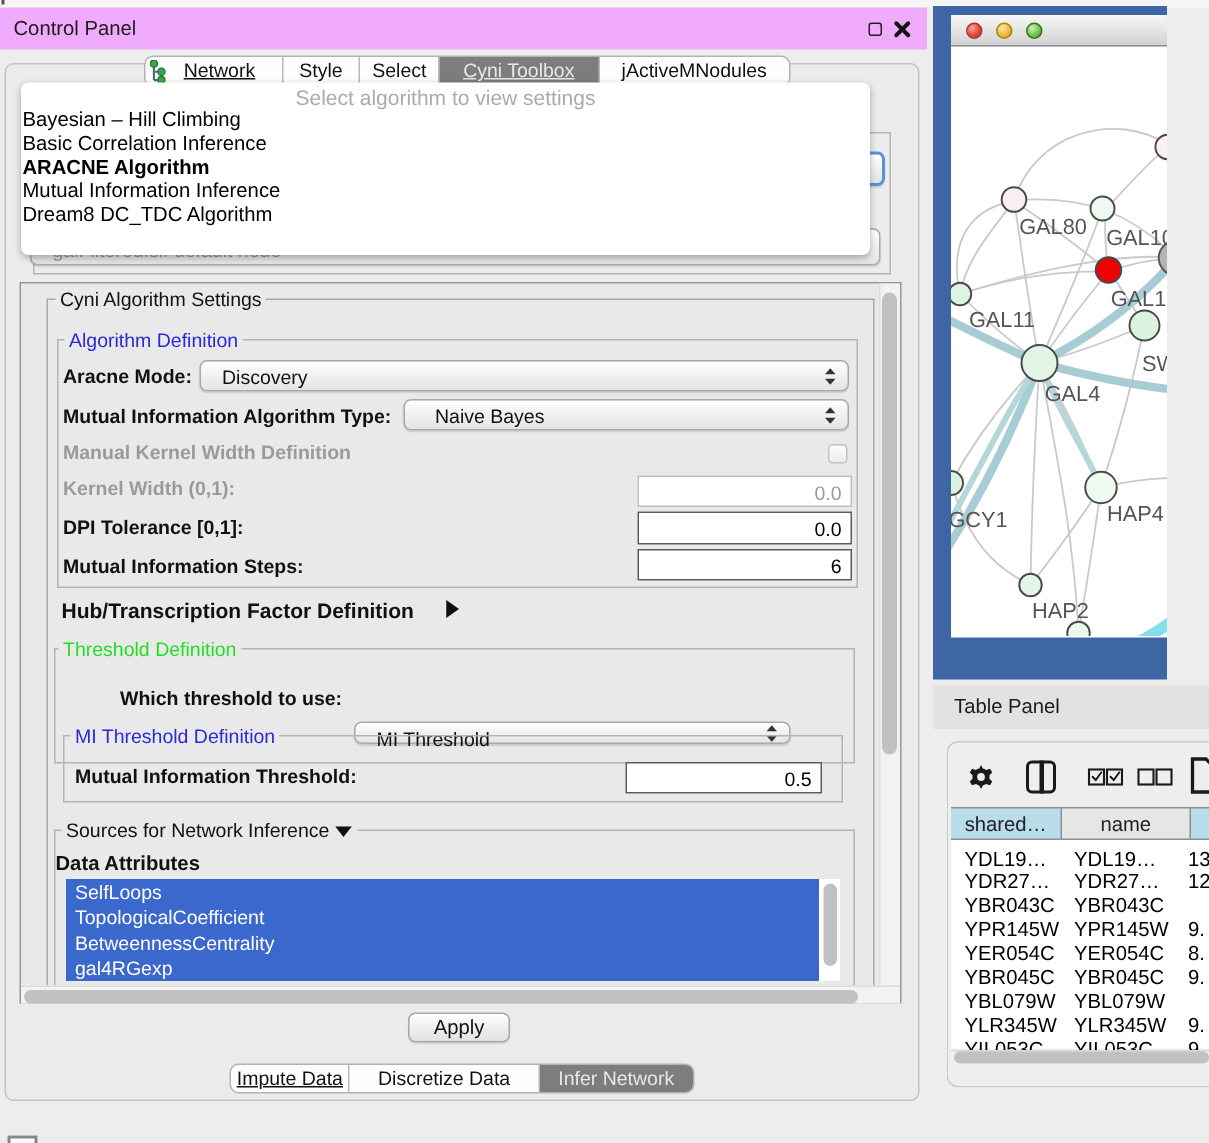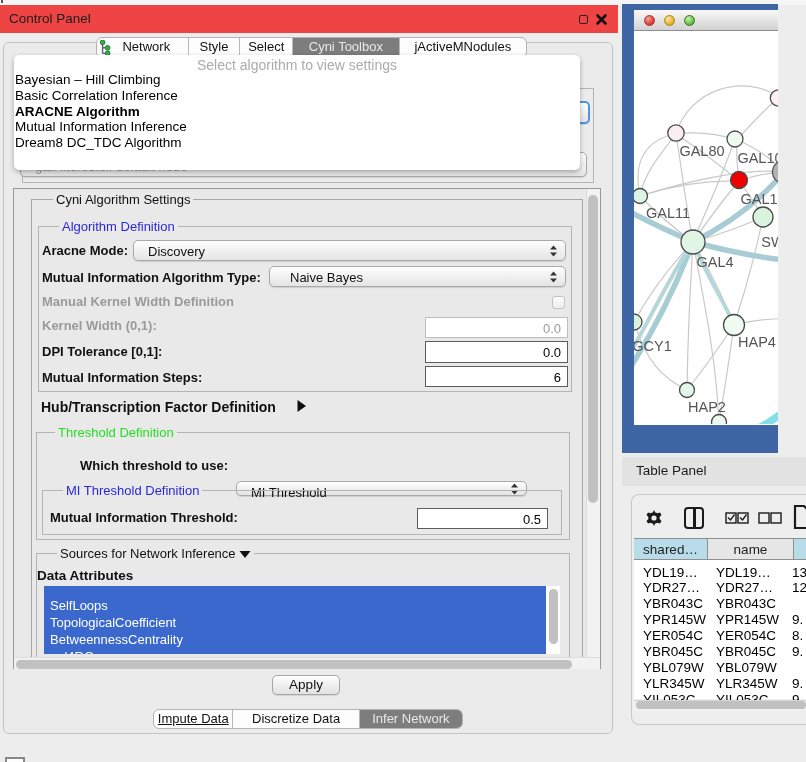--- a/index.html
+++ b/index.html
@@ -3,49 +3,49 @@
 <meta charset="utf-8">
 <style>
 * { margin:0; padding:0; box-sizing:border-box; }
 html,body { width:806px; height:762px; overflow:hidden; }
 body { font-family:"Liberation Sans", sans-serif; background:#ededed; position:relative; }
 .abs { position:absolute; }
 .b { font-weight:bold; }
 
 
 #topstrip { left:0; top:0; width:806px; height:5px; background:#f5f5f5; }
-#cpband { left:0; top:5px; width:618px; height:28px; background:#ef4444; }
+#cpband { left:0; top:5px; width:618px; height:28px; background:#f0abfc; }
 #cpband .title { position:absolute; left:9px; top:6px; font-size:13.5px; color:#1c1c1c; }
 #cpouter { left:3px; top:42px; width:610px; height:692px; background:#ebebeb; border:1px solid #c3c3c3; border-radius:6px; }
 
 
 .tabbar { position:absolute; display:flex; background:#fdfdfd; border:1px solid #b3b3b3; border-radius:6px; overflow:hidden; }
 .tabbar .tab { font-size:13px; color:#111; text-align:center; padding-top:1px; border-right:1px solid #b9b9b9; height:100%; }
 .tabbar .tab:last-child { border-right:none; }
 .tabbar .sel { background:#7d7d7d; color:#e8e8e8; }
 
 
 #scrollpane { left:13px; top:188px; width:588px; height:481px; border:1px solid #989898; background:#e9e9e9; }
 
 .groupbox { position:absolute; border:1px solid #b4b4b4; }
-.grouptitle { position:absolute; top:-8px; font-size:13px; background:#e9e9e9; padding:0 3px; white-space:nowrap;margin-left:16px; }
+.grouptitle { position:absolute; top:-8px; font-size:13px; background:#e9e9e9; padding:0 3px; white-space:nowrap; }
 
 .combo { position:absolute; border:1px solid #a9a9a9; border-radius:5px; background:linear-gradient(#ffffff,#f2f2f2 45%,#e4e4e4); box-shadow:0 1px 1px rgba(0,0,0,0.12);text-align:center; }
 .combo .ctext { position:absolute; left:14px; top:3px; font-size:13px; color:#111; }
 .combo svg { position:absolute; right:7px; top:50%; margin-top:-6px; }
 
 .tfield { position:absolute; background:#fff; font-size:13px; text-align:right; padding:3px 6px 0 0; }
 .tf-dis { border:1px solid #bdbdbd; color:#9a9a9a; }
 .tf-en { border:1.5px solid #5c5c5c; color:#000; }
 
 .row-label { position:absolute; font-size:13px; font-weight:bold; color:#111; white-space:nowrap; }
 
 
 #attrlist { left:44px; top:586px; width:502px; height:68px; background:#3b68cc; color:#fff; font-size:13px; overflow:hidden; }
-#attrlist div { padding-left:6px; height:17px; padding-top:12px; }
+#attrlist div { padding-left:6px; height:17px; padding-top:1px; }
 
 
 .sbtrack-v { position:absolute; background:#f2f2f2; border-left:1px solid #dcdcdc; }
 .sbthumb { position:absolute; background:#c1c1c1; border-radius:5px; }
 
 
 #applybtn { left:272px; top:675px; width:68px; height:20px; border:1px solid #a6a6a6; border-radius:5px; background:linear-gradient(#ffffff,#efefef 50%,#e2e2e2); font-size:13.5px; text-align:center; padding-top:1px; color:#111; box-shadow:0 1px 1px rgba(0,0,0,0.1); }
 
 
 #popup { left:14px; top:55px; width:566px; height:115px; background:#fff; border-radius:5px; box-shadow:0 2px 5px rgba(0,0,0,0.3); z-index:50; }
@@ -74,31 +74,31 @@
   </div>
 
 <div class="abs" style="left:579px;top:15px;width:9px;height:9px;border:1.5px solid #222;border-radius:2px;"></div>
 <svg class="abs" style="left:595px;top:13px;" width="13" height="13" viewBox="0 0 13 13">
     <path d="M2.5 2.5 L10.5 10.5 M10.5 2.5 L2.5 10.5" stroke="#111" stroke-width="2.6" stroke-linecap="round"></path>
   </svg>
 
 <div class="abs" id="cpouter"></div>
 
 <div class="tabbar" style="left:96px; top:37px; width:431px; height:21px;">
-  <div class="tab" style="width:92px; position:relative; padding-left:8px;">
+  <div class="tab" style="width:92px; position:relative; padding-left:8px;text-decoration:underline;">
     <svg style="position:absolute;left:3px;top:2px;" width="12" height="16" viewBox="0 0 12 16">
         <path d="M2.6 4.5 L2.6 13.4 M2.6 7.8 L5.2 7.8 M2.6 13.4 L5.2 13.4" stroke="#5a6472" stroke-width="1.4" fill="none"></path>
         <circle cx="2.6" cy="2.4" r="2.4" fill="#3da84b" stroke="#1f7a2e" stroke-width="0.9"></circle>
         <circle cx="7.6" cy="7.8" r="2.4" fill="#3da84b" stroke="#1f7a2e" stroke-width="0.9"></circle>
         <circle cx="7.6" cy="13.2" r="2.4" fill="#3da84b" stroke="#1f7a2e" stroke-width="0.9"></circle>
       </svg>
     Network</div>
   <div class="tab" style="width:52px;">Style</div>
   <div class="tab" style="width:53px;">Select</div>
-  <div class="tab sel" style="width:107px;">Cyni Toolbox</div>
+  <div class="tab sel" style="width:107px;text-decoration:underline;">Cyni Toolbox</div>
   <div class="tab" style="width:127px;">jActiveMNodules</div>
 </div>
 
 <div class="groupbox" style="left:22px; top:88px; width:572px; height:95px; background:#ececec;"></div>
 <div class="combo" style="left:28px; top:101px; width:562px; height:23px; border:2.5px solid #5693dc;"></div>
 <div class="combo" style="left:20px; top:152px; width:567px; height:25px;">
     <span class="ctext" style="color:#9a9a9a; top:6px;">galFiltered.sif default node</span>
   </div>
 
 <div class="abs" id="scrollpane"></div>
@@ -132,21 +132,21 @@
 <div class="row-label" style="left:42px; top:344px;">DPI Tolerance [0,1]:</div>
 <div class="tfield tf-en" style="left:425px; top:341px; width:143px; height:22px;">0.0</div>
 <div class="row-label" style="left:42px; top:370px;">Mutual Information Steps:</div>
 <div class="tfield tf-en" style="left:425px; top:366px; width:143px; height:21px;">6</div>
 
 <div class="row-label" style="left:41px; top:399px; font-size:14px;">Hub/Transcription Factor Definition</div>
 <svg class="abs" style="left:296px; top:399px;" width="11" height="14" viewBox="0 0 11 14">
     <path d="M1.5 1 L10 7 L1.5 13 Z" fill="#111"></path>
   </svg>
 
-<div class="groupbox" style="left:36px; top:432px; width:534px; height:108px;">
+<div class="groupbox" style="left:36px; top:432px; width:534px; height:77px;">
   <span class="grouptitle" style="left:2px; color:#25dd25;">Threshold Definition</span>
 </div>
 <div class="row-label" style="left:80px; top:458px;">Which threshold to use:</div>
 <div class="combo" style="left:236px; top:481px; width:291px; height:15px;">
     <span class="ctext">MI Threshold</span>
     <svg width="9" height="12" viewBox="0 0 9 12">
       <path d="M4.5 0.5 L8 4.5 L1 4.5 Z" fill="#333"></path>
       <path d="M4.5 11.5 L8 7.5 L1 7.5 Z" fill="#333"></path>
     </svg>
   </div>

